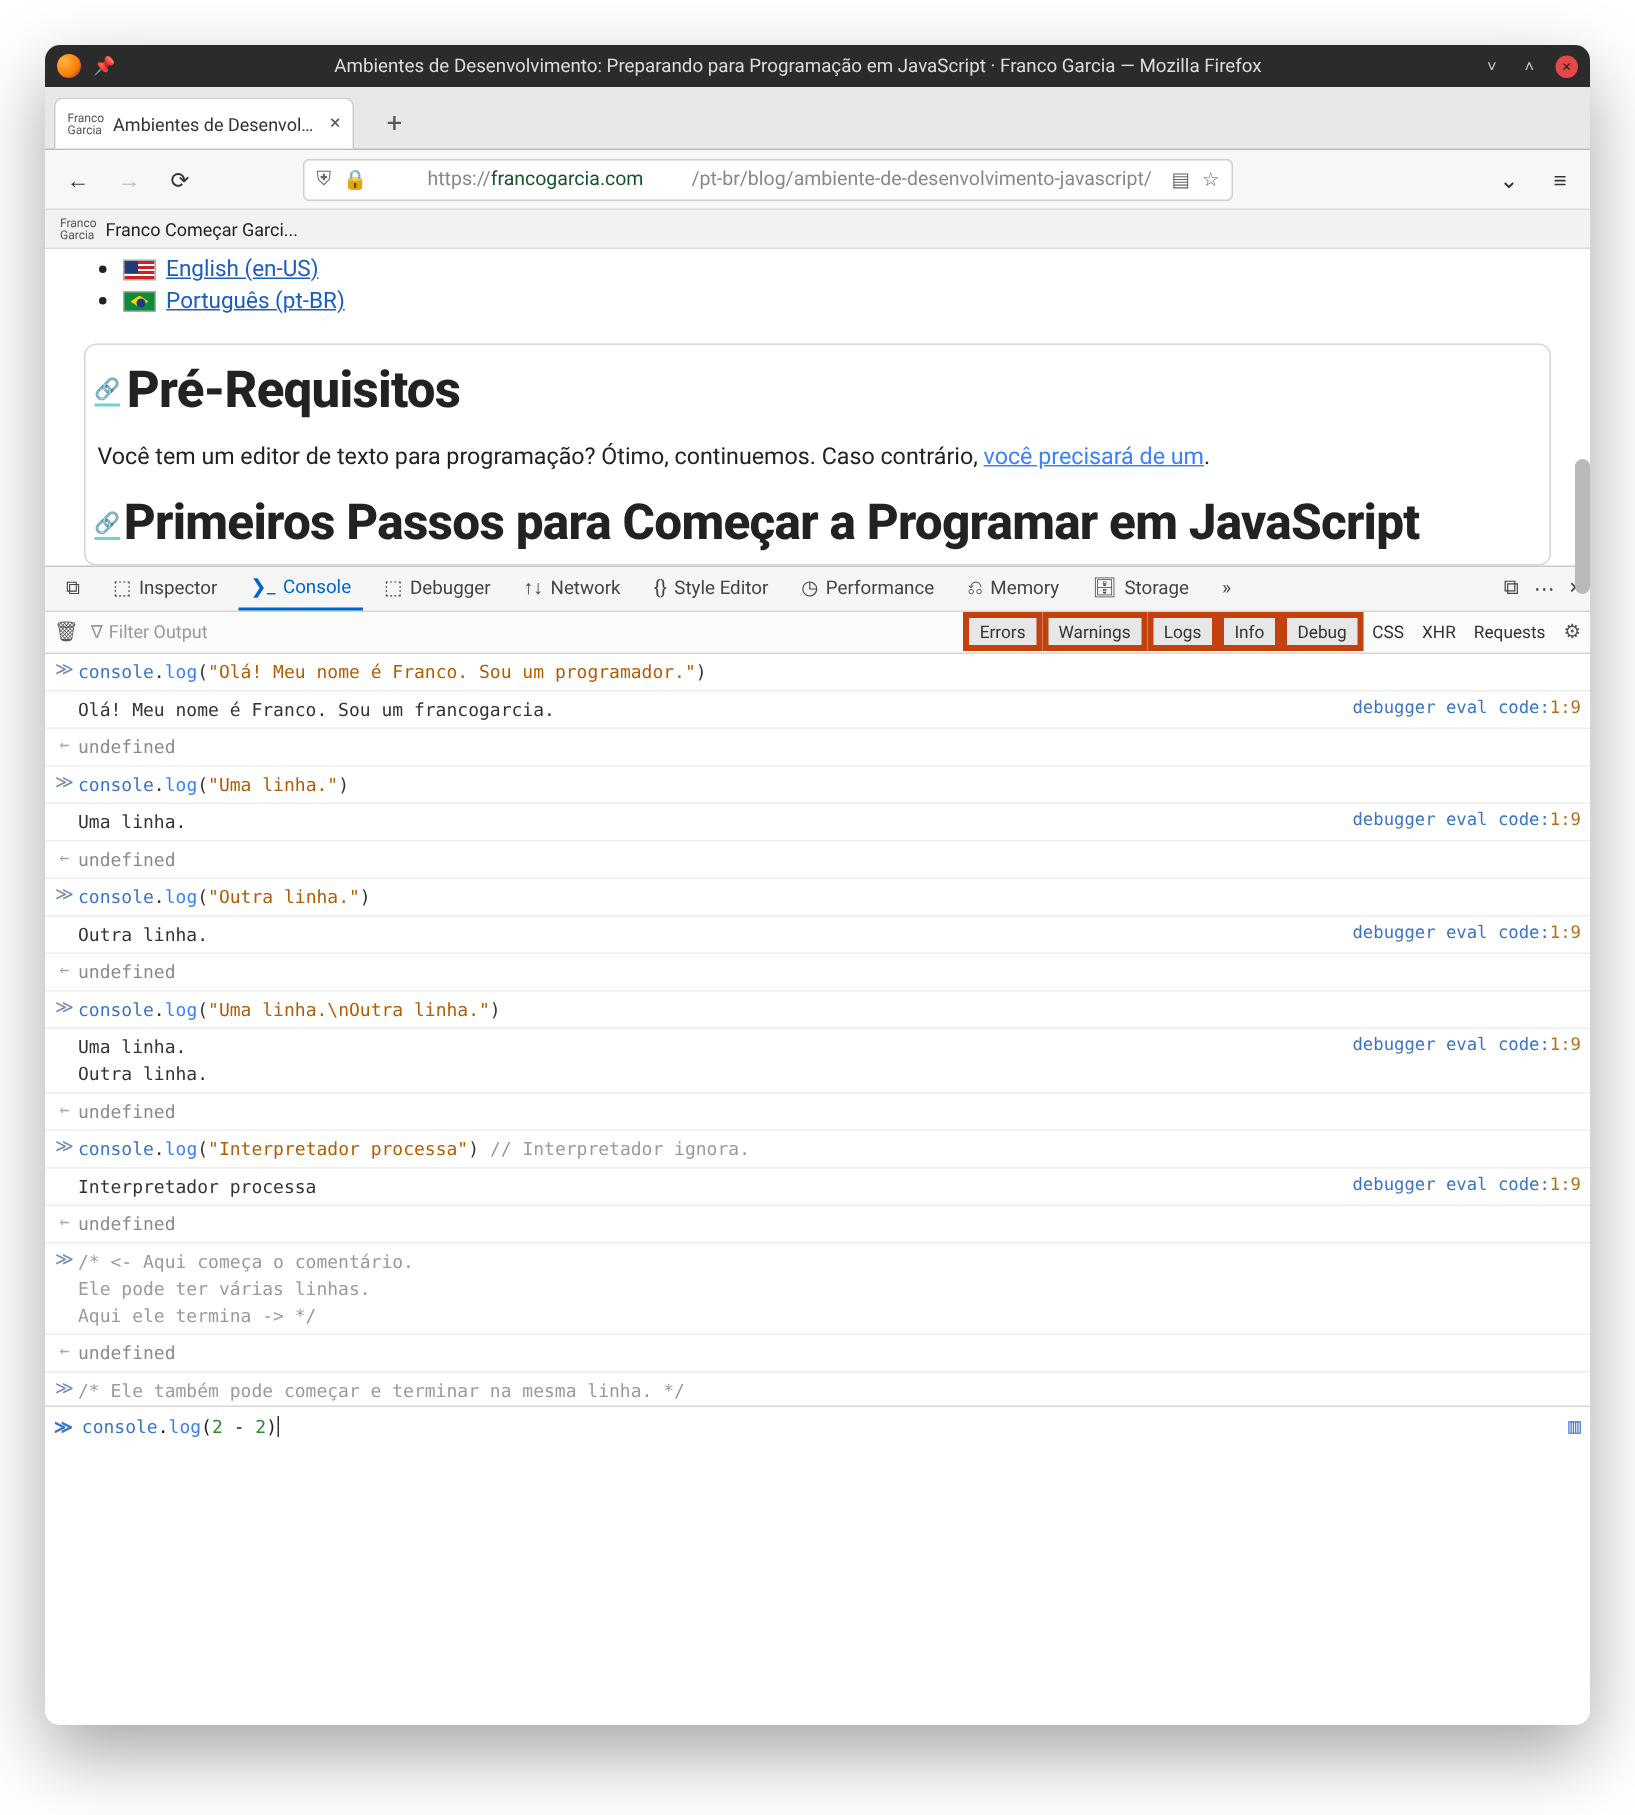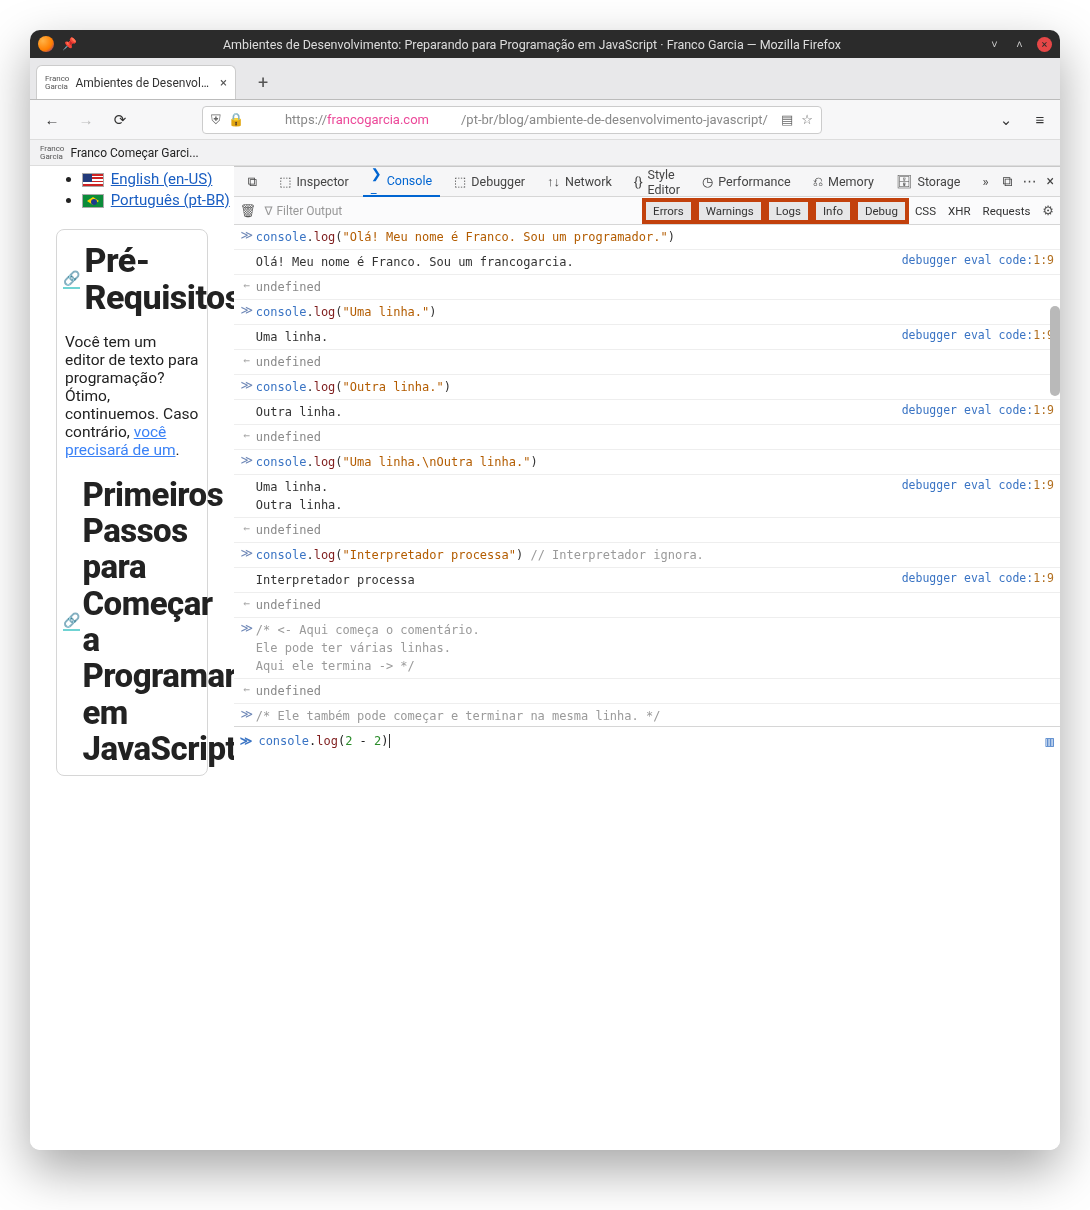--- a/index.html
+++ b/index.html
@@ -19,29 +19,29 @@
 .tab .tlabel { max-width: 150px; white-space: nowrap; overflow: hidden; text-overflow: ellipsis; }
 .tab .tclose { font-size: 13px; color: #555; }
 .newtab { width: 30px; height: 30px; display: flex; align-items: center; justify-content: center; font-size: 18px; color: #555; margin-left: 12px; margin-bottom: 2px; }
 
 .urlbar { height: 40px; background: #f7f7f8; display: flex; align-items: center; padding: 0 10px; gap: 10px; border-bottom: 1px solid #ddd; }
 .urlbar .navbtn { width: 24px; height: 24px; display: flex; align-items: center; justify-content: center; color: #333; font-size: 15px; }
 .urlbar .navbtn.fwd { color: #bbb; }
 .urlbar .addr { flex: 1; max-width: 620px; margin-left: 60px; height: 28px; background: #fff; border: 1px solid #ccc; border-radius: 4px; display: flex; align-items: center; padding: 0 8px; gap: 8px; font-size: 13px; color: #333; }
 .urlbar .addr .prepad { color: #666; font-size: 13px; }
 .urlbar .addr .url-text { flex: 1; white-space: nowrap; overflow: hidden; }
-.urlbar .addr .url-text .dom { color: #ec4899; }
+.urlbar .addr .url-text .dom { color: #14532d; }
 .urlbar .addr .url-text .rest { color: #888; margin-left: 32px; }
 .urlbar .right { margin-left: auto; display: flex; gap: 14px; }
 .urlbar .ricon { width: 20px; height: 20px; display: flex; align-items: center; justify-content: center; color: #333; font-size: 15px; }
 
 .bmbar { height: 26px; background: #f2f2f3; display: flex; align-items: center; padding: 0 10px; gap: 6px; font-size: 12px; color: #222; border-bottom: 1px solid #ddd; }
 .bmbar .fav { font-size: 8px; color: #555; }
 
-.page { flex: 1; overflow: hidden; background: #fff; color: #222; position: relative; display: flex; flex-direction: row; }
+.page { flex: 1; overflow: hidden; background: #fff; color: #222; position: relative; display: flex; flex-direction: column; }
 .page-scroll { overflow: hidden; padding: 0 0 0 0; }
 .langlist { list-style: disc; padding-left: 52px; margin-top: 4px; }
 .langlist li { margin: 3px 0; font-size: 15px; }
 .langlist a { color: #1a5ec2; text-decoration: underline; }
 .flag { display: inline-block; width: 22px; height: 14px; vertical-align: middle; margin-right: 3px; border: 1px solid #aaa; }
 .flag.us { background: linear-gradient(to bottom, #c22 0 14%, #fff 14% 28%, #c22 28% 42%, #fff 42% 56%, #c22 56% 70%, #fff 70% 84%, #c22 84% 100%); position: relative; }
 .flag.us::before { content: ""; position: absolute; left: 0; top: 0; width: 9px; height: 8px; background: #223a7a; }
 .flag.br { background: #0b8c3a; position: relative; }
 .flag.br::before { content: ""; position: absolute; inset: 2px 4px; background: #ffd400; clip-path: polygon(50% 0, 100% 50%, 50% 100%, 0 50%); }
 .flag.br::after { content: ""; position: absolute; left: 8px; top: 4px; width: 6px; height: 6px; background: #1a3a8c; border-radius: 50%; }
@@ -75,21 +75,21 @@
 
 .dt-body { flex: 1; overflow: hidden; background: #fff; font-family: "DejaVu Sans Mono", Menlo, Consolas, monospace; font-size: 12px; color: #333; }
 .row { display: flex; align-items: flex-start; border-bottom: 1px solid #eee; padding: 3px 6px 3px 4px; }
 .row .gut { width: 18px; flex-shrink: 0; color: #7a7a7a; font-size: 12px; text-align: center; }
 .row .gut.in::before { content: "≫"; color: #6f88b7; }
 .row .gut.out::before { content: "←"; color: #aaa; font-size: 11px; }
 .row .content { flex: 1; white-space: pre-wrap; line-height: 1.5; }
 .row .src { color: #3a74c4; font-size: 11.5px; margin-left: 8px; white-space: nowrap; }
 .row .src .col { color: #b26f1f; }
 .kw { color: #3a74c4; }
-.fn { color: #7f1d1d; }
+.fn { color: #3b82f6; }
 .str { color: #b35c00; }
 .num { color: #2a8c2a; }
 .cmt { color: #9a9a9a; }
 .und { color: #8a8a8a; }
 .out-t { color: #333; }
 
 .dt-input { height: 28px; border-top: 1px solid #d6d6d6; display: flex; align-items: center; padding: 0 6px; gap: 6px; font-family: "DejaVu Sans Mono", Menlo, Consolas, monospace; font-size: 12px; }
 .dt-input .pr { color: #3a74c4; font-weight: bold; }
 .dt-input .book { margin-left: auto; color: #3a74c4; font-size: 14px; }
 .cursor { border-right: 1px solid #333; animation: blink 1s step-end infinite; }

